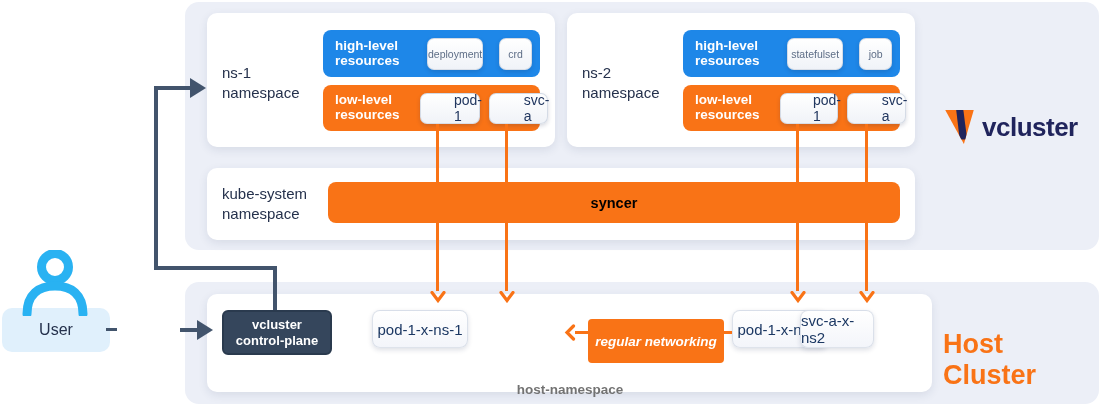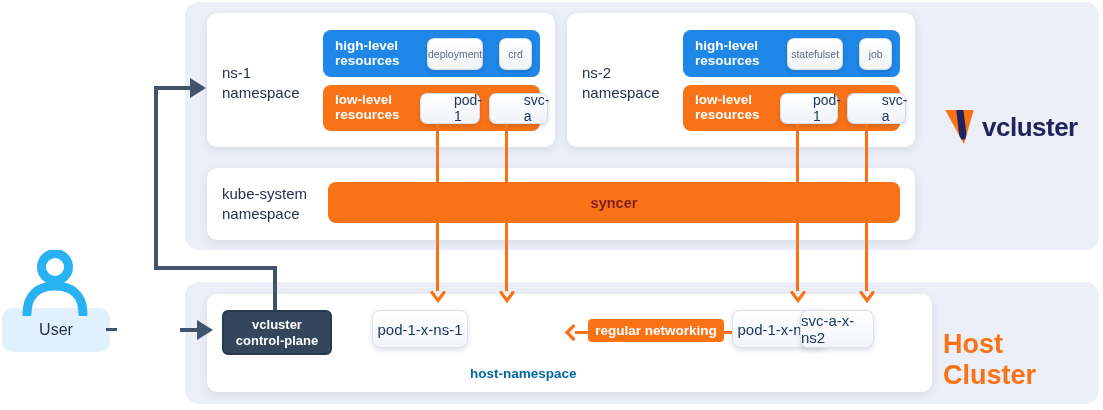--- a/index.html
+++ b/index.html
@@ -34,43 +34,43 @@
   .dline { position:absolute; background:#42546c; z-index:5; }
   .ochevron { position:absolute; z-index:6; }
 
   .tri-right { position:absolute; width:0; height:0; z-index:5;
                border-top:10px solid transparent; border-bottom:10px solid transparent;
                border-left:16px solid #42546c; }
 
   .syncer { position:absolute; left:328px; top:182px; width:572px; height:41px;
             background:#f97316; border-radius:8px; z-index:4;
             display:flex; align-items:center; justify-content:center;
-            color:#7f1d1d; font-weight:bold; font-size:14.5px; }
+            color:#000000; font-weight:bold; font-size:14.5px; }
 
   .cp-box { position:absolute; left:222px; top:310px; width:110px; height:45px;
             background:#35465c; border:2px solid #2a3a4e; border-radius:6px; z-index:7;
             display:flex; flex-direction:column; align-items:center; justify-content:center;
             color:#ffffff; font-weight:bold; font-size:13px; line-height:1.2; }
 
-  .regnet { position:absolute; left:588px; top:319px; width:136px; height:23px;
+  .regnet { position:absolute; left:588px; top:319px; width:136px; height:44px;
             background:#f97316; border-radius:4px; z-index:7;
             display:flex; align-items:center; justify-content:center;
-            color:#ffffff; font-weight:bold; font-size:13.5px; }
+            color:#ffffff; font-weight:bold; font-size:13.5px;font-style:italic; }
 
   .user-box { position:absolute; left:2px; top:308px; width:108px; height:44px;
               background:#e0f0fc; border-radius:10px; display:flex; align-items:center;
               justify-content:center; font-size:16px; color:#25314c; }
 
   .kubectl { position:absolute; left:117px; top:315px; width:63px; height:34px;
              background:#ffffff; border-radius:6px; box-shadow:0 2px 6px rgba(25,40,80,0.18);
              display:flex; align-items:center; justify-content:center;
              font-size:14.5px; color:#25314c; z-index:7; }
 
-  .host-ns-label { position:absolute; left:470px; top:366px; width:200px; text-align:left;
-                   color:#0369a1; font-weight:bold; font-size:13.5px; }
+  .host-ns-label { position:absolute; left:470px; top:382px; width:200px; text-align:center;
+                   color:#737373; font-weight:bold; font-size:13.5px; }
 
   .host-title { position:absolute; left:943px; top:329px; color:#f97316;
                 font-weight:bold; font-size:27px; }
 
   .logo { position:absolute; left:945px; top:110px; display:flex; align-items:center; gap:8px; }
   .logo-text { color:#20245c; font-weight:bold; font-size:26px; letter-spacing:-0.5px; }
 </style>
 </head>
 <body>
 

